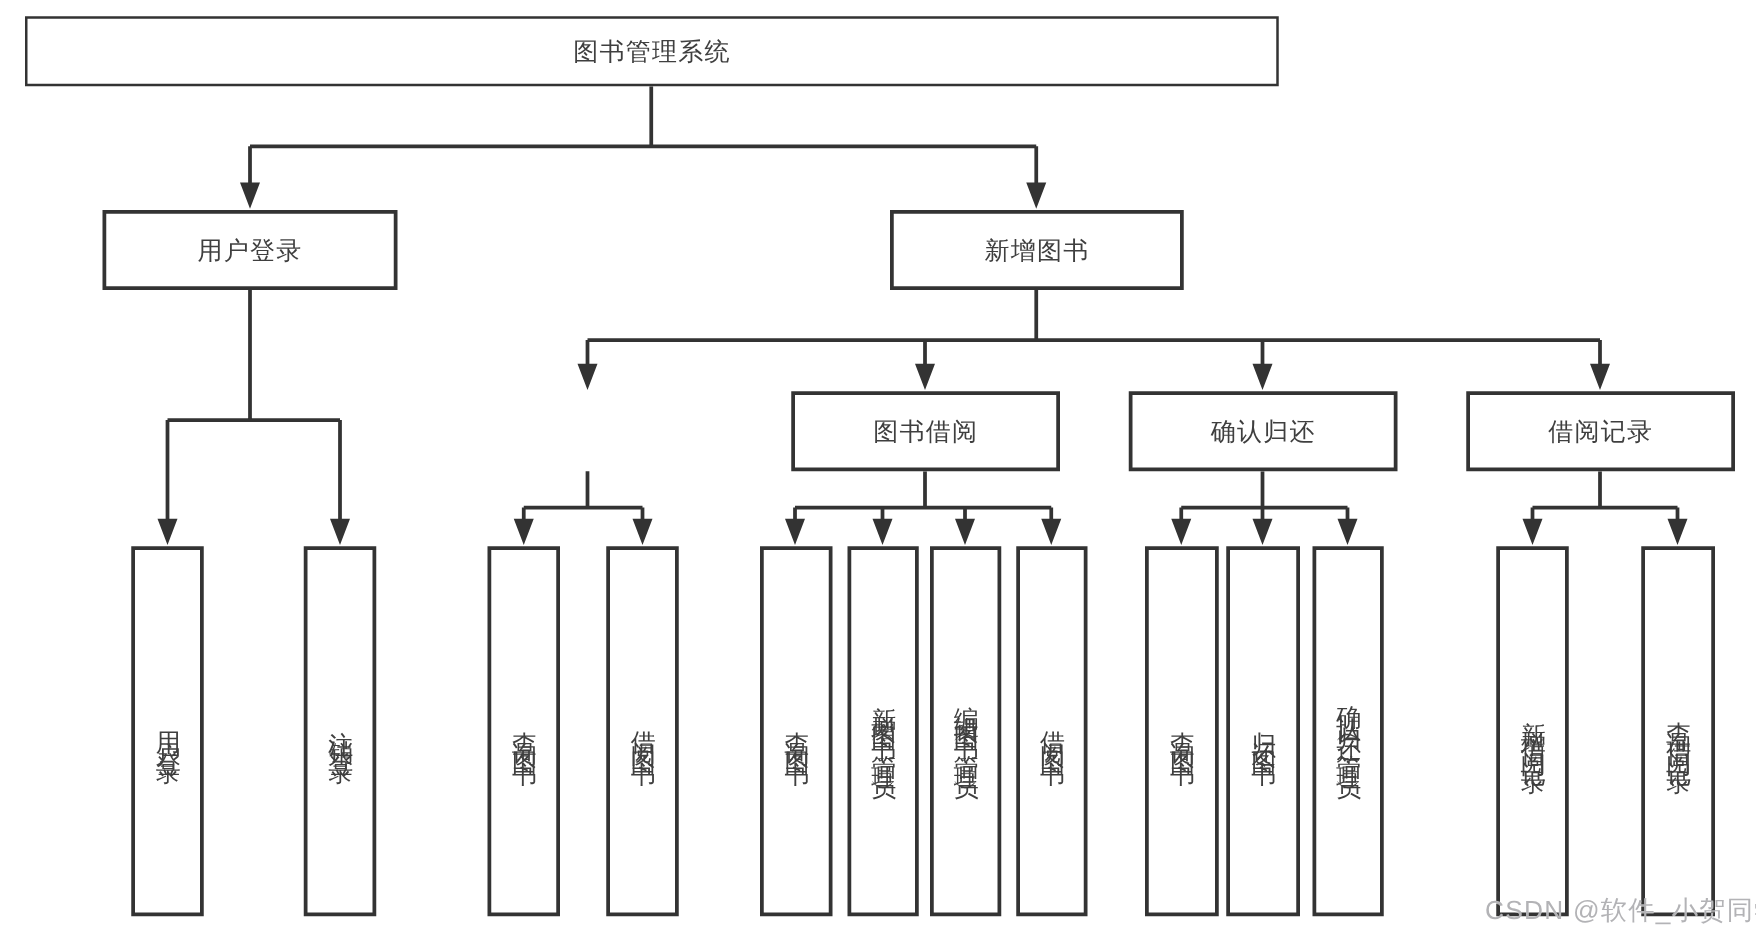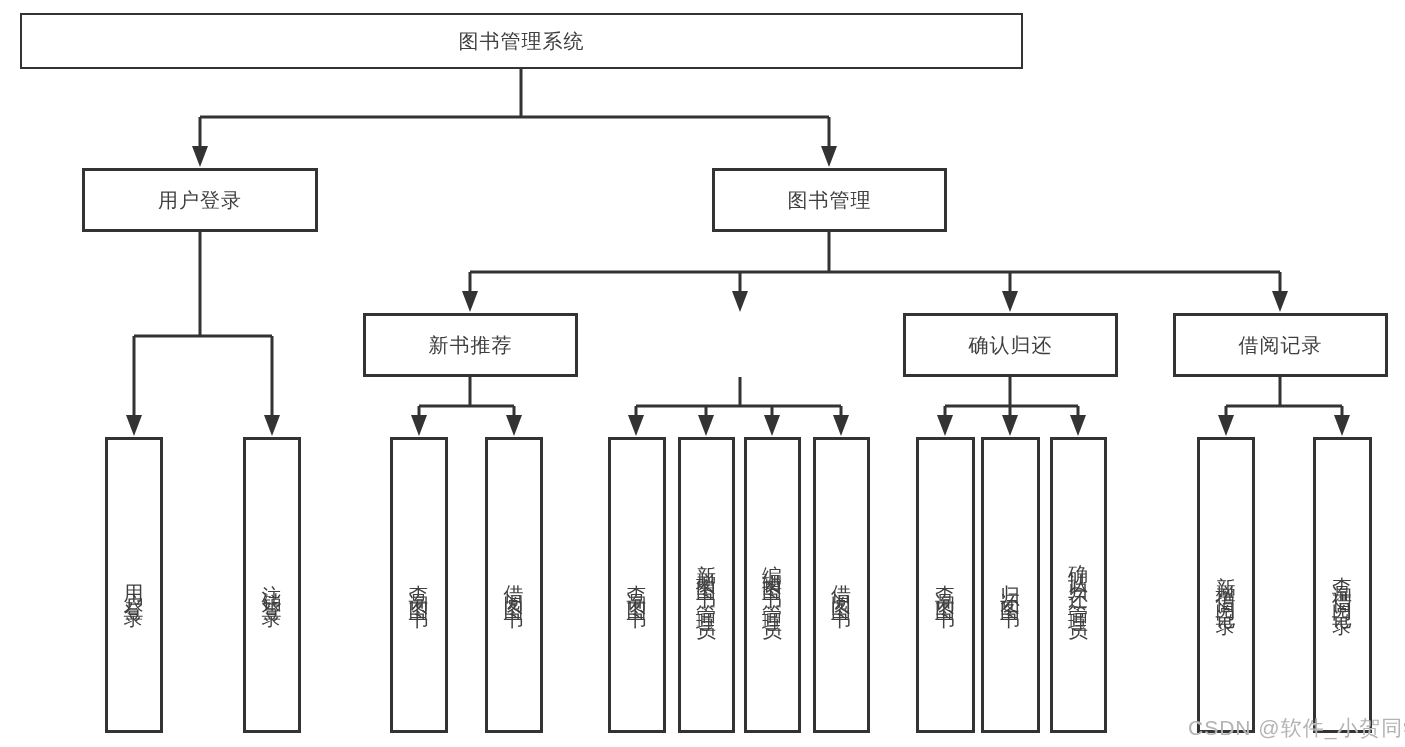--- a/index.html
+++ b/index.html
@@ -85,25 +85,25 @@
   </svg>
 
   <div class="box root">
     <span class="hlabel">图书管理系统</span>
   </div>
 
   <div class="box lv2 b-user">
     <span class="hlabel">用户登录</span>
   </div>
   <div class="box lv2 b-book">
-    <span class="hlabel">图书管理</span>
+    <span class="hlabel">新增图书</span>
   </div>
 
-  <div class="box lv3 g-rec">
-    <span class="hlabel">新书推荐</span>
+  <div class="box lv3 g-bor">
+    <span class="hlabel">图书借阅</span>
   </div>
   <div class="box lv3 g-cur">
     <span class="hlabel">确认归还</span>
   </div>
   <div class="box lv3 g-rcd">
     <span class="hlabel">借阅记录</span>
   </div>
 
   <div class="box leaf lf1">
     <span class="vlabel">用户登录</span>

